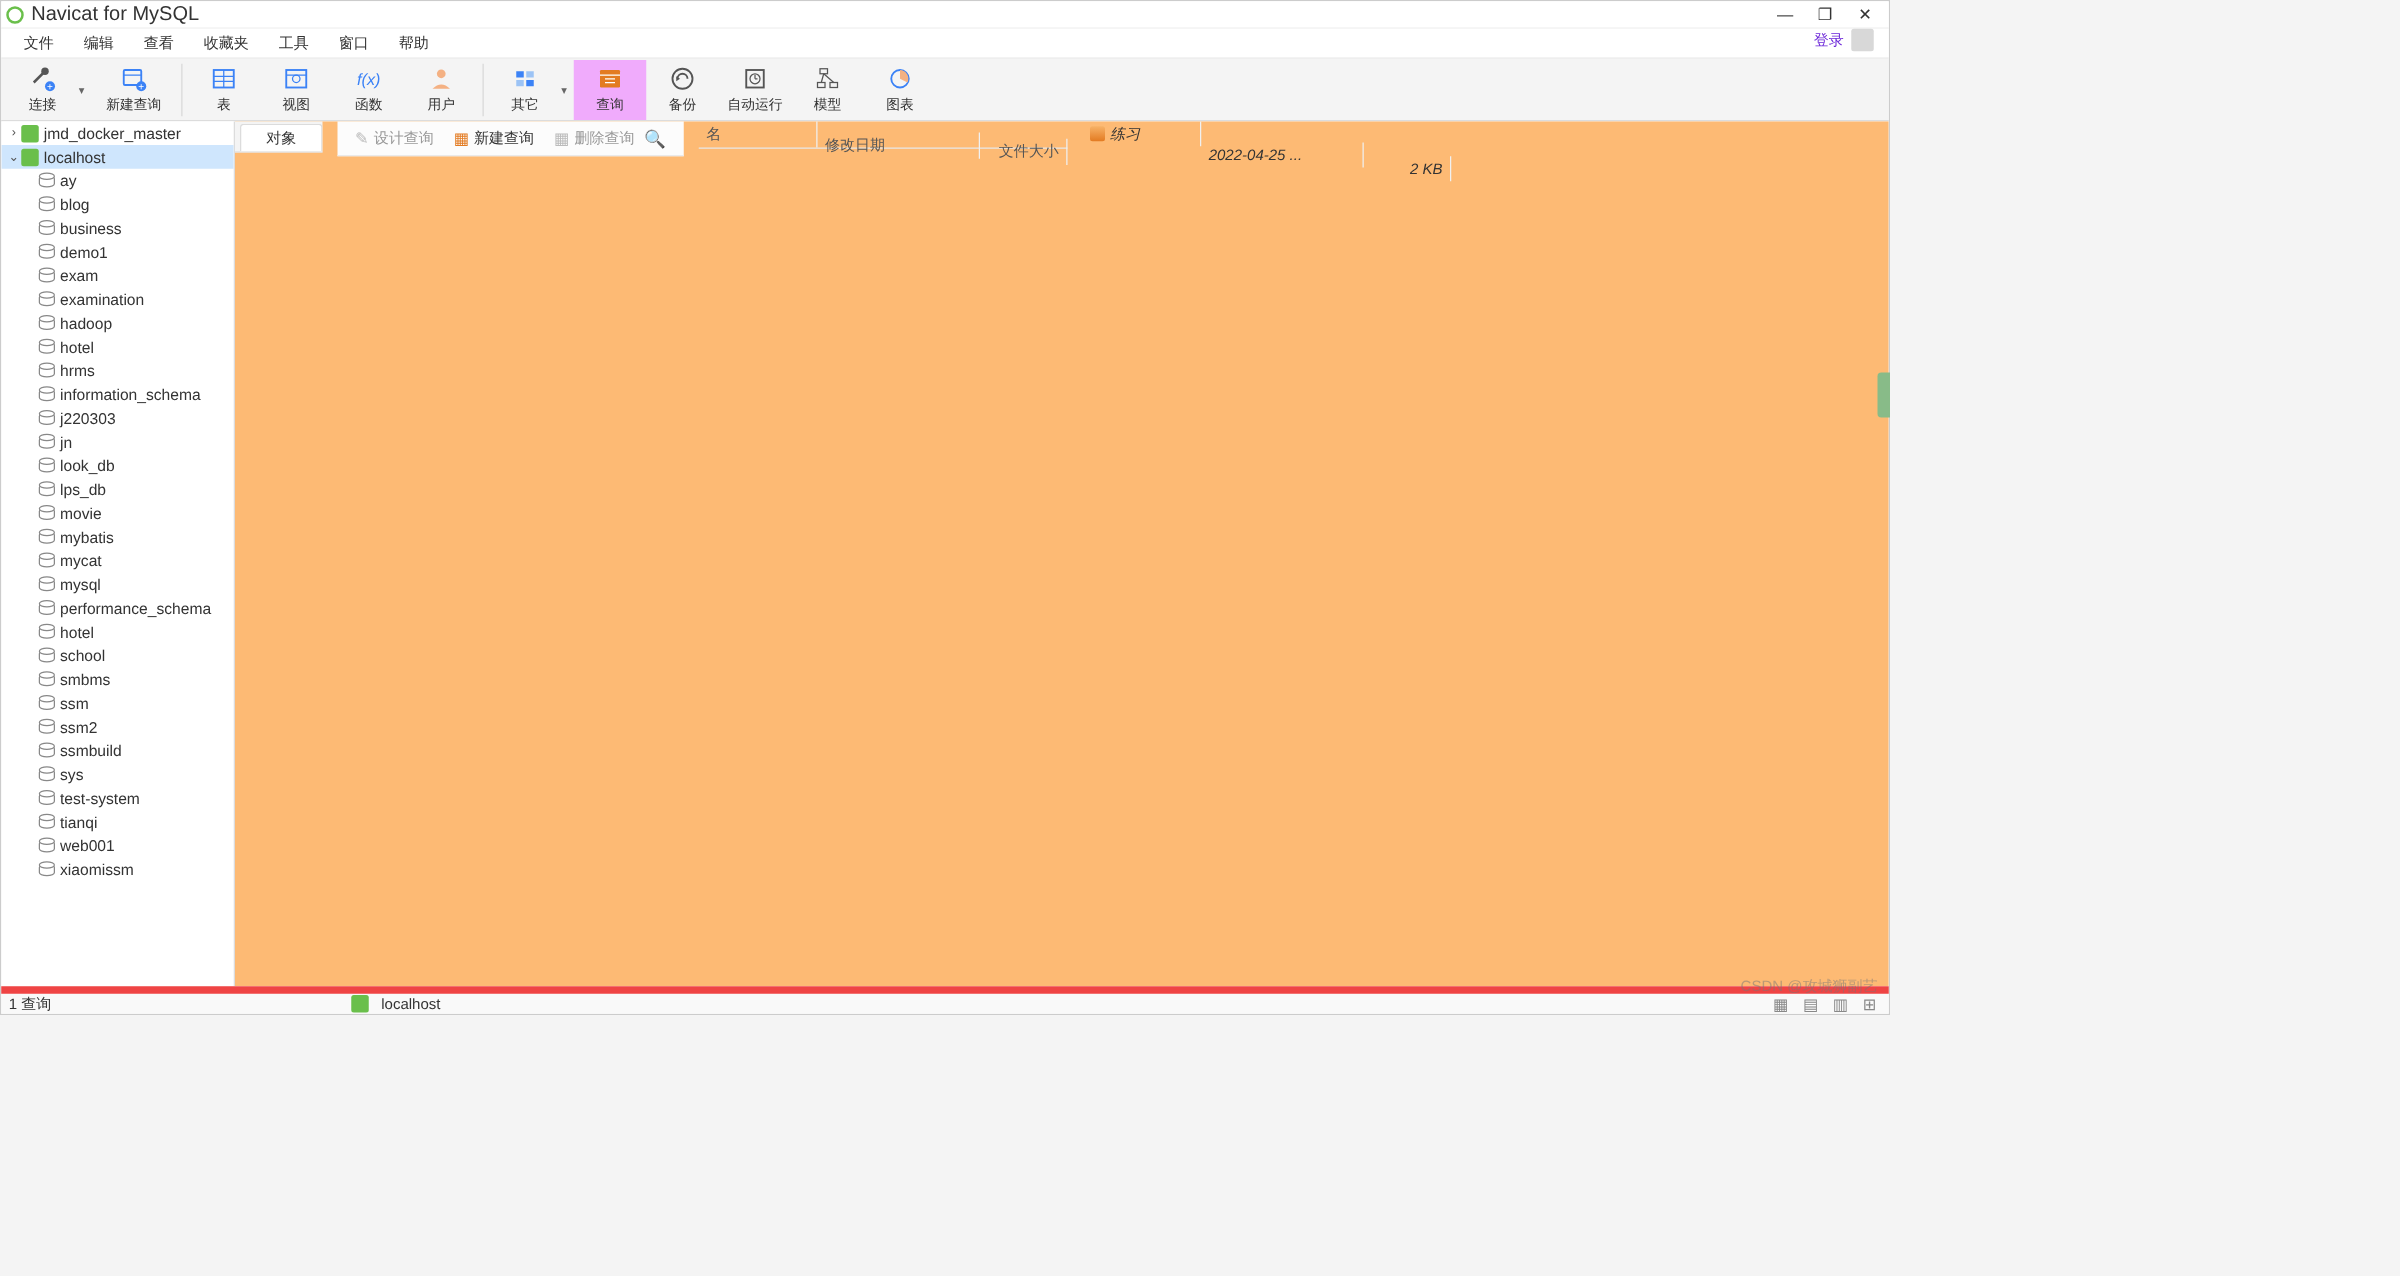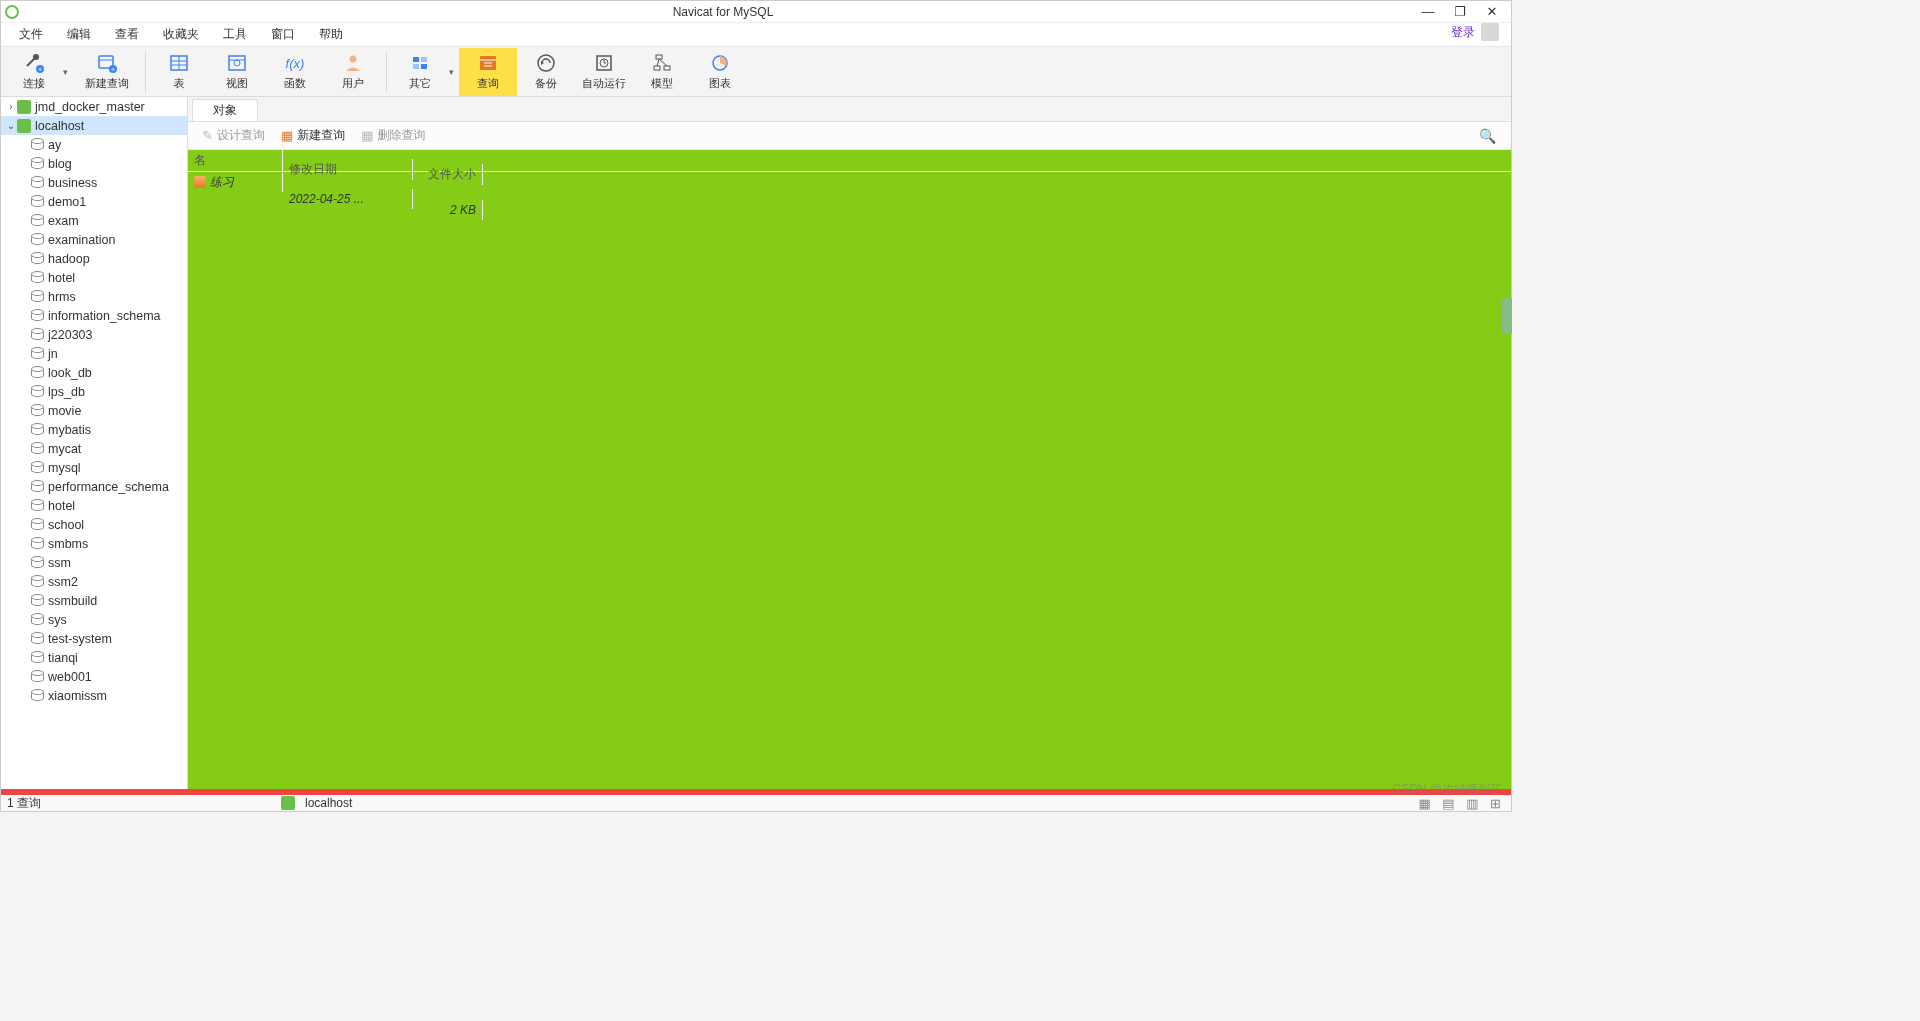--- a/index.html
+++ b/index.html
@@ -1,45 +1,45 @@
 <!DOCTYPE html>
 <html><head>
 <meta charset="utf-8">
 <style>
 * { box-sizing: border-box; margin: 0; padding: 0; font-family: "Microsoft YaHei", "Segoe UI", sans-serif; }
 html, body { width: 100%; height: 100%; overflow: hidden; background: #f4f4f4; }
 .window { width: 1512px; height: 812px; background: #fff; display: flex; flex-direction: column; border: 1px solid #ccc; }
 .titlebar { height: 22px; display: flex; align-items: center; padding: 0 4px; background: #fff; border-bottom: 1px solid #eee; }
 .titlebar .logo { width: 14px; height: 14px; border-radius: 50%; border: 2px solid #6abf4b; margin-right: 6px; }
-.titlebar .title { font-size: 12px; color: #333; flex: 1; text-align: center; }
+.titlebar .title { font-size: 16px; color: #333; flex: 1; }
 .winbtns { display: flex; gap: 18px; margin-right: 8px; }
 .winbtn { width: 14px; height: 14px; display: flex; align-items: center; justify-content: center; color: #333; font-size: 13px; cursor: pointer; }
 .menubar { height: 24px; display: flex; align-items: flex-start; padding: 0 6px; background: #fff; font-size: 12px; color: #333; border-bottom: 1px solid #e8e8e8; }
 .menubar .menuitem { padding: 0 12px; height: 100%; display: flex; align-items: center; cursor: pointer; }
 .menubar .spacer { flex: 1; }
 .login { padding: 0 6px; font-size: 12px; color: #6d28d9; display: flex; align-items: center; gap: 6px; cursor: pointer; }
 .avatar { width: 18px; height: 18px; background: #d8d8d8; border-radius: 2px; }
 .toolbar { height: 50px; display: flex; align-items: center; background: #f4f4f4; border-bottom: 1px solid #dcdcdc; padding: 0 4px; }
 .tbitem { display: flex; flex-direction: column; align-items: center; justify-content: center; width: 58px; height: 48px; font-size: 11px; color: #333; cursor: pointer; }
 .tbitem.wide { width: 68px; }
-.tbitem.active { background: #fde047; }
+.tbitem.active { background: #f0abfc; }
 .tbicon { width: 22px; height: 22px; display: flex; align-items: center; justify-content: center; font-size: 16px; margin-bottom: 2px; }
 .tbsep { width: 1px; height: 42px; background: #d8d8d8; margin: 0 4px; }
 .tbdrop { width: 10px; font-size: 9px; color: #666; align-self: center; cursor: pointer; }
 .body { flex: 1; display: flex; overflow: hidden; }
 .sidebar { width: 187px; background: #fff; border-right: 1px solid #dcdcdc; overflow-y: auto; font-size: 12.5px; color: #333; }
 .treeitem { display: flex; align-items: center; height: 19px; padding-left: 4px; cursor: pointer; }
 .treeitem.selected { background: #cfe6fd; }
 .treeitem .arrow { width: 12px; font-size: 10px; color: #555; text-align: center; }
 .conn-icon { width: 14px; height: 14px; background: #6abf4b; border-radius: 2px; margin-right: 4px; display: inline-block; }
 .db-icon { width: 13px; height: 10px; margin-right: 4px; display: inline-block; position: relative; }
 .db-icon::before { content: ""; position: absolute; inset: 0; border: 1.5px solid #888; border-radius: 50% / 30%; }
 .db-icon::after { content: ""; position: absolute; left: 0; right: 0; top: -1.5px; height: 4px; border: 1.5px solid #888; border-radius: 50%; background: #fff; }
 .treeitem.child { padding-left: 30px; }
-.main { flex: 1; display: flex; flex-direction: column; background: #84cc16; }
+.main { flex: 1; display: flex; background: #fdba74; gap: 12px; }
 .tabstrip { height: 25px; background: #f4f4f4; border-bottom: 1px solid #e0e0e0; display: flex; align-items: flex-end; padding-left: 4px; }
 .tab { height: 22px; background: #fff; border: 1px solid #dcdcdc; border-bottom: none; padding: 0 20px; font-size: 12px; color: #333; display: flex; align-items: center; border-radius: 3px 3px 0 0; cursor: pointer; }
 .subtoolbar { height: 28px; display: flex; align-items: center; padding: 0 6px; font-size: 12px; color: #999; border-bottom: 1px solid #eaeaea; background: #fcfcfc; }
 .subbtn { display: flex; align-items: center; gap: 4px; padding: 0 8px; height: 24px; cursor: pointer; }
 .subbtn.enabled { color: #333; }
 .subbtn.enabled .sicon { color: #e37b22; }
 .sicon { font-size: 13px; color: #bbb; }
 .subsearch { margin-left: auto; color: #aaa; font-size: 14px; padding-right: 8px; cursor: pointer; }
 .listhead { display: flex; height: 22px; border-bottom: 1px solid #e8e8e8; font-size: 12px; color: #555; align-items: center; }
 .listhead .col, .listrow .col { padding: 0 6px; border-right: 1px solid #f0f0f0; height: 100%; display: flex; align-items: center; }

